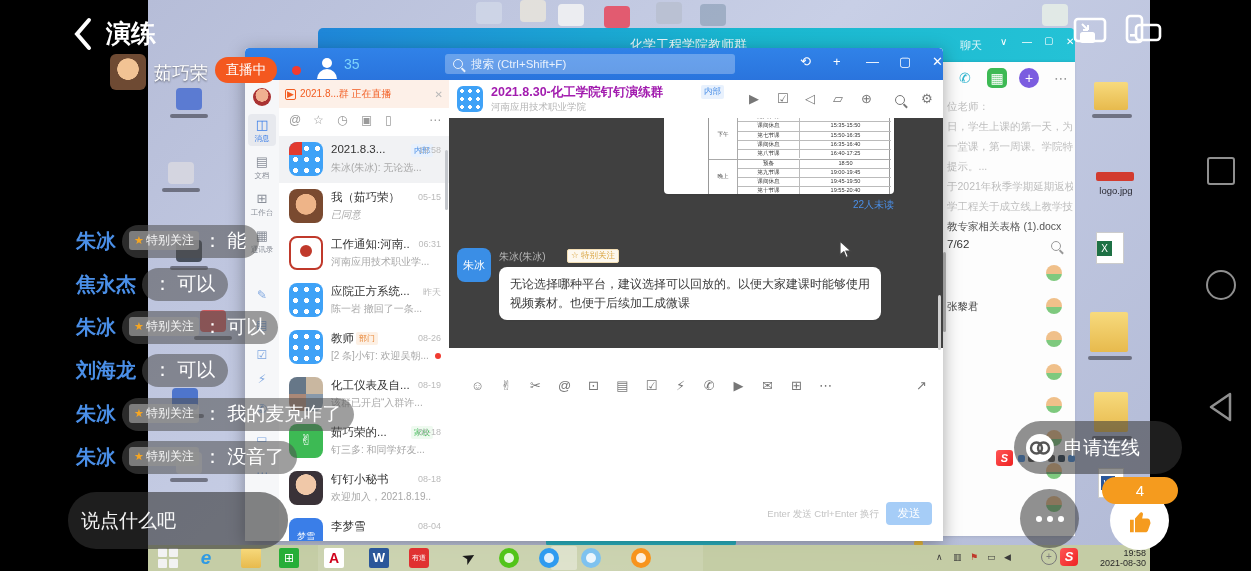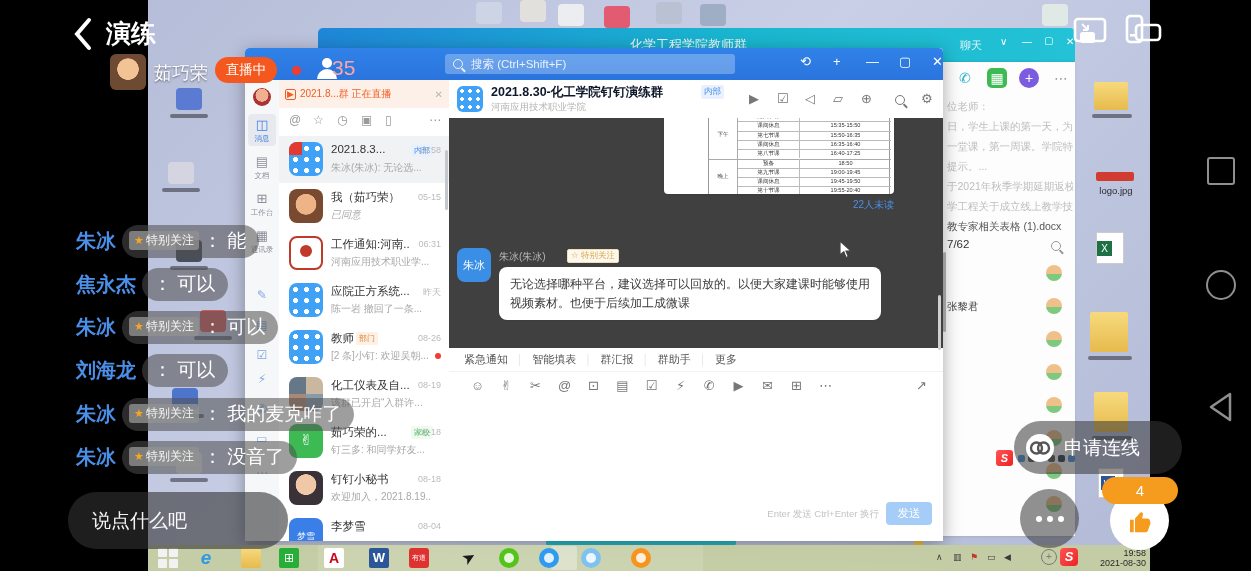--- a/index.html
+++ b/index.html
@@ -232,21 +232,21 @@
           <div style="left: 82px; top: 5px; color: rgb(154, 154, 154); font-size: 12px; position: absolute;">▣</div>
           <div style="left: 106px; top: 5px; color: rgb(154, 154, 154); font-size: 12px; position: absolute;">▯</div>
           <div style="left: 150px; top: 5px; color: rgb(154, 154, 154); font-size: 12px; position: absolute;">⋯</div>
         </div>
       </div>
 
     <div class="abs" id="dt-chat" style="left:204px;top:32px;width:494px;height:461px;background:#fff;">
 
       <div class="abs" style="left:0;top:0;width:494px;height:38px;background:#fff;border-bottom:1px solid #f0f0f0;">
         <div class="abs grid-av" style="left:8px;top:6px;width:26px;height:26px;border-radius:6px;background-size:8px 8px;"></div>
-        <span class="abs tx" style="left:42px;top:4px;font-size:12.5px;color:#0f172a;font-weight:bold;max-width:230px;">2021.8.30-化工学院钉钉演练群</span>
+        <span class="abs tx" style="left:42px;top:4px;font-size:12.5px;color:#a21caf;font-weight:bold;max-width:230px;">2021.8.30-化工学院钉钉演练群</span>
         <span class="abs" style="left:252px;top:5px;font-size:8.5px;color:#4a8fe8;background:#e8f1fd;border-radius:2px;padding:1px 3px;">内部</span>
         <span class="abs tx" style="left:42px;top:21px;font-size:9.5px;color:#b5b5b5;">河南应用技术职业学院</span>
         <div id="chat-header-icons"><div style="left: 300px; top: 11px; color: rgb(119, 119, 119); font-size: 13px; position: absolute;">▶</div><div style="left: 328px; top: 11px; color: rgb(119, 119, 119); font-size: 13px; position: absolute;">☑</div><div style="left: 356px; top: 11px; color: rgb(119, 119, 119); font-size: 13px; position: absolute;">◁</div><div style="left: 384px; top: 11px; color: rgb(119, 119, 119); font-size: 13px; position: absolute;">▱</div><div style="left: 412px; top: 11px; color: rgb(119, 119, 119); font-size: 13px; position: absolute;">⊕</div><span class="mag" style="left: 446px; top: 11px; color: rgb(119, 119, 119); font-size: 13px;"></span><div style="left: 472px; top: 11px; color: rgb(119, 119, 119); font-size: 13px; position: absolute;">⚙</div></div>
       </div>
 
       <div class="abs" id="chat-body" style="left:0;top:38px;width:494px;height:230px;background:#404040;overflow:hidden;">
         <div class="abs" id="sched-card" style="left:215px;top:0;width:230px;height:76px;background:#fff;border-radius:0 0 4px 4px;overflow:hidden;box-shadow:0 1px 2px rgba(0,0,0,.08);">
             <div style="left: 44px; top: -7px; width: 182px; border: 1px solid rgb(153, 153, 153); box-sizing: border-box; background: rgb(255, 255, 255); position: absolute; height: 83.7px;">
               <div style="left: 28px; top: 0px; width: 1px; height: 83.7px; background: rgb(170, 170, 170); position: absolute;"></div>
               <div style="left: 0px; top: 0px; width: 28px; height: 46.5px; display: flex; align-items: center; justify-content: center; font-size: 5.6px; color: rgb(68, 68, 68); position: absolute;">下午</div>
@@ -300,31 +300,20 @@
         <span class="abs" style="left:330px;top:80px;width:115px;text-align:right;font-size:10px;color:#4a8fe8;">22人未读</span>
         <div class="abs" style="left:8px;top:130px;width:34px;height:34px;background:#3a8ee6;border-radius:8px;color:#fff;font-size:11px;display:flex;align-items:center;justify-content:center;">朱冰</div>
         <span class="abs tx" style="left:50px;top:132px;font-size:10px;color:#b8b8b8;">朱冰(朱冰)</span>
         <span class="abs" style="left:118px;top:131px;font-size:8.5px;color:#d9a441;background:#fdf8ee;border:1px solid #f2ddb2;border-radius:2px;padding:0 3px;">☆ 特别关注</span>
         <div class="abs" style="left:50px;top:149px;width:360px;background:#fff;border-radius:8px;padding:8px 11px;font-size:12px;color:#3a3a3a;line-height:1.55;box-shadow:0 1px 2px rgba(0,0,0,.05);">无论选择哪种平台，建议选择可以回放的。以便大家建课时能够使用视频素材。也便于后续加工成微课</div>
         <svg class="abs" style="left:390px;top:122px;" width="14" height="20" viewBox="0 0 14 20">
           <polygon points="1,1 1,15 4.8,11.8 7,17.5 9.3,16.5 7,11 12,11" fill="#fff" stroke="#444" stroke-width="1.2"></polygon>
         </svg>
       </div>
 
-      <div class="abs" id="chat-tabs" style="left:0;top:268px;width:494px;height:24px;background:#fff;border-bottom:1px solid #f3f3f3;display:flex;align-items:center;padding-left:15px;box-sizing:border-box;">
-          <span style="font-size: 11px; color: rgb(85, 85, 85);">紧急通知</span>
-          <span style="color: rgb(227, 227, 227); font-size: 10px; margin: 0px 9px;">│</span>
-          <span style="font-size: 11px; color: rgb(85, 85, 85);">智能填表</span>
-          <span style="color: rgb(227, 227, 227); font-size: 10px; margin: 0px 9px;">│</span>
-          <span style="font-size: 11px; color: rgb(85, 85, 85);">群汇报</span>
-          <span style="color: rgb(227, 227, 227); font-size: 10px; margin: 0px 9px;">│</span>
-          <span style="font-size: 11px; color: rgb(85, 85, 85);">群助手</span>
-          <span style="color: rgb(227, 227, 227); font-size: 10px; margin: 0px 9px;">│</span>
-          <span style="font-size: 11px; color: rgb(85, 85, 85);">更多</span>
-        </div>
 
       <div class="abs" id="chat-toolbar" style="left:0;top:292px;width:494px;height:26px;background:#fff;display:flex;align-items:center;padding-left:14px;box-sizing:border-box;">
           <span style="font-size: 13px; color: rgb(119, 119, 119); width: 29px; display: inline-block; text-align: center;">☺</span>
           <span style="font-size: 13px; color: rgb(119, 119, 119); width: 29px; display: inline-block; text-align: center;">✌</span>
           <span style="font-size: 13px; color: rgb(119, 119, 119); width: 29px; display: inline-block; text-align: center;">✂</span>
           <span style="font-size: 13px; color: rgb(119, 119, 119); width: 29px; display: inline-block; text-align: center;">@</span>
           <span style="font-size: 13px; color: rgb(119, 119, 119); width: 29px; display: inline-block; text-align: center;">⊡</span>
           <span style="font-size: 13px; color: rgb(119, 119, 119); width: 29px; display: inline-block; text-align: center;">▤</span>
           <span style="font-size: 13px; color: rgb(119, 119, 119); width: 29px; display: inline-block; text-align: center;">☑</span>
           <span style="font-size: 13px; color: rgb(119, 119, 119); width: 29px; display: inline-block; text-align: center;">⚡</span>
@@ -389,21 +378,21 @@
   </svg>
   <span class="abs" style="left:106px;top:17px;color:#fff;font-size:25px;font-weight:bold;z-index:9;">演练</span>
   <div class="abs" style="left:110px;top:54px;width:36px;height:36px;border-radius:6px;z-index:9;background:radial-gradient(circle at 50% 42%,#f2c394 0 38%,#6e4a33 40% 100%);"></div>
   <span class="abs tx" style="left:154px;top:61px;color:#fff;font-size:18px;z-index:9;text-shadow:0 1px 2px rgba(0,0,0,.5);">茹巧荣</span>
   <div class="abs" style="left:215px;top:57px;width:62px;height:26px;background:#f4581f;border-radius:13px;color:#fff;font-size:13.5px;display:flex;align-items:center;justify-content:center;z-index:9;">直播中</div>
   <div class="abs" style="left:292px;top:66px;width:9px;height:9px;border-radius:50%;background:#f33b2f;z-index:9;"></div>
   <div class="abs" style="left:317px;top:58px;z-index:9;">
     <div style="width:10px;height:10px;border-radius:50%;background:#fff;margin:0 auto;"></div>
     <div style="width:20px;height:10px;border-radius:10px 10px 0 0;background:#fff;margin-top:1px;"></div>
   </div>
-  <span class="abs" style="left:332px;top:56px;color:#fca5a5;font-size:21px;z-index:9;">35</span>
+  <span class="abs" style="left:344px;top:56px;color:#7dd3fc;font-size:14px;z-index:9;">35</span>
 
   <div id="ov-messages">
       <div style="left: 76px; top: 224px; height: 34px; display: flex; align-items: center; z-index: 9; position: absolute;">
         <span class="ovname" style="font-size: 20px;">朱冰</span>
         <span class="pill" style="margin-left: 6px; padding: 3px 13px 4px 7px;">
           <span style="background: rgba(145, 145, 145, 0.8); border-radius: 3px; color: rgb(245, 245, 245); font-size: 12px; padding: 1px 5px; margin-right: 4px; display: inline-flex; align-items: center;"><span style="color: rgb(245, 166, 35); margin-right: 2px; font-size: 11px;">★</span>特别关注</span>
           <span style="color: rgb(255, 255, 255); font-size: 19px;">： 能</span>
         </span>
       </div>
       <div style="left: 76px; top: 267px; height: 34px; display: flex; align-items: center; z-index: 9; position: absolute;">
@@ -435,21 +424,21 @@
       <div style="left: 76px; top: 440px; height: 34px; display: flex; align-items: center; z-index: 9; position: absolute;">
         <span class="ovname" style="font-size: 20px;">朱冰</span>
         <span class="pill" style="margin-left: 6px; padding: 3px 13px 4px 7px;">
           <span style="background: rgba(145, 145, 145, 0.8); border-radius: 3px; color: rgb(245, 245, 245); font-size: 12px; padding: 1px 5px; margin-right: 4px; display: inline-flex; align-items: center;"><span style="color: rgb(245, 166, 35); margin-right: 2px; font-size: 11px;">★</span>特别关注</span>
           <span style="color: rgb(255, 255, 255); font-size: 19px;">： 没音了</span>
         </span>
       </div>
     </div>
 
   <div class="abs" style="left:68px;top:492px;width:220px;height:57px;background:rgba(50,50,50,.6);border-radius:28px;display:flex;align-items:center;z-index:9;">
-    <span class="tx" style="color:rgba(255,255,255,.95);font-size:19px;margin-left:24px;">说点什么吧</span>
+    <span class="tx" style="color:rgba(255,255,255,.95);font-size:19px;margin-left:13px;">说点什么吧</span>
   </div>
 
   <div class="abs" style="left:1014px;top:421px;width:168px;height:53px;background:rgba(55,55,55,.55);border-radius:27px;display:flex;align-items:center;z-index:9;">
     <svg style="margin-left:10px;" width="32" height="32" viewBox="0 0 32 32">
       <circle cx="16" cy="16" r="14" fill="#fff"></circle>
       <circle cx="12.5" cy="16" r="5.5" fill="none" stroke="#555" stroke-width="2.4"></circle>
       <circle cx="19.5" cy="16" r="5.5" fill="none" stroke="#555" stroke-width="2.4"></circle>
     </svg>
     <span style="color:#fff;font-size:19px;margin-left:8px;">申请连线</span>
   </div>

